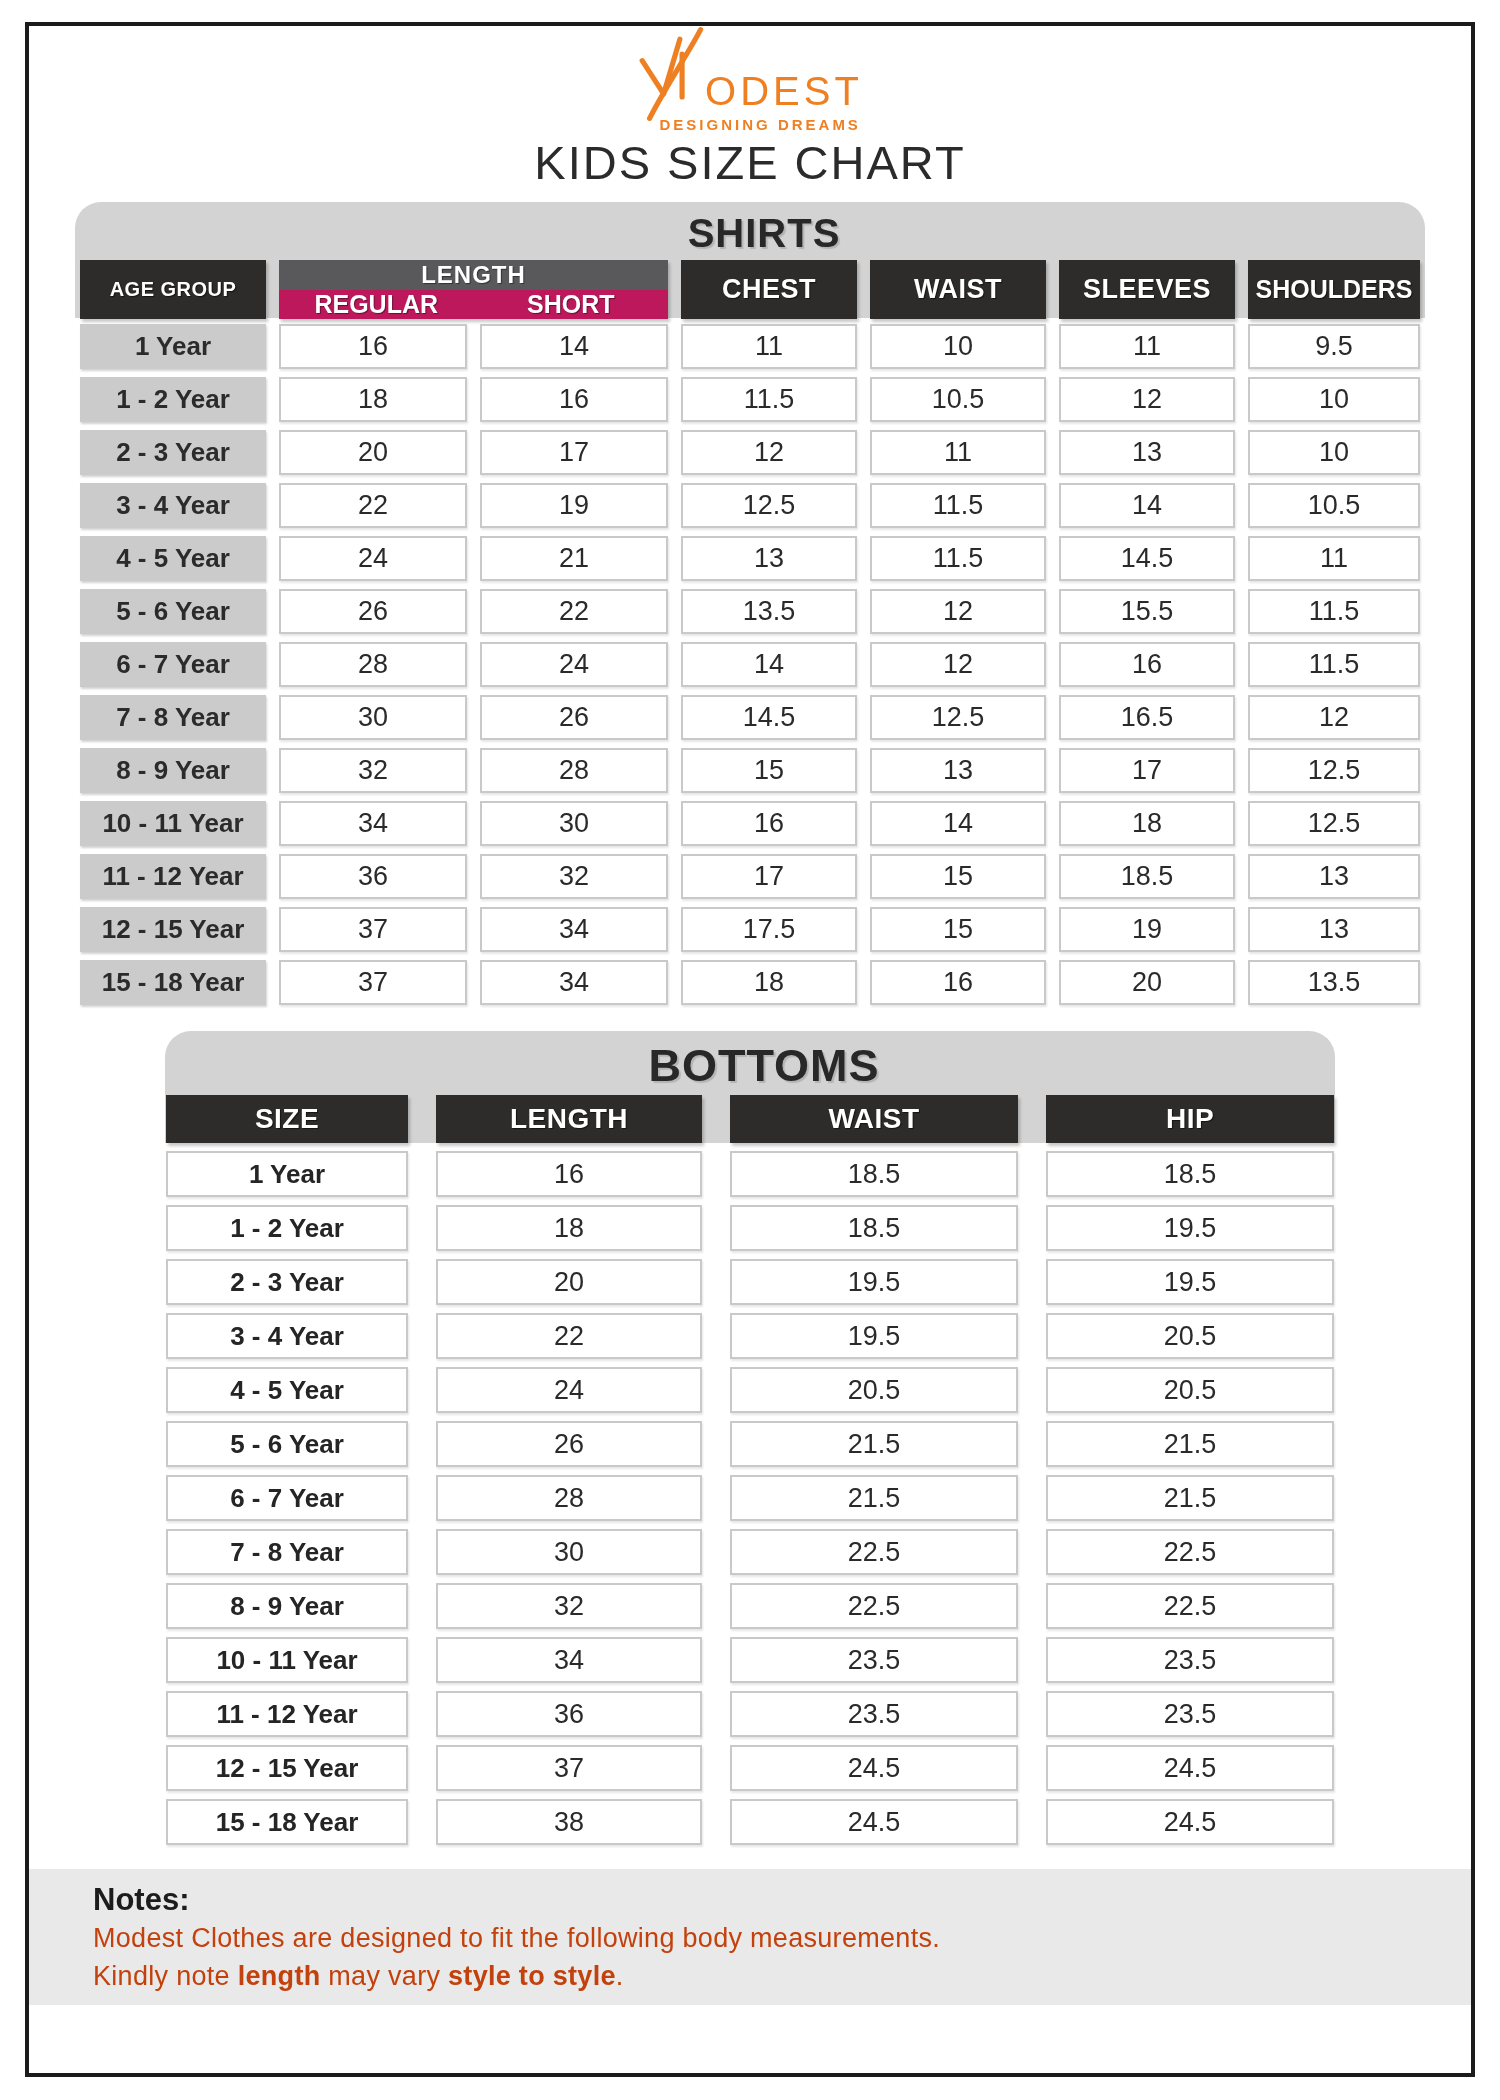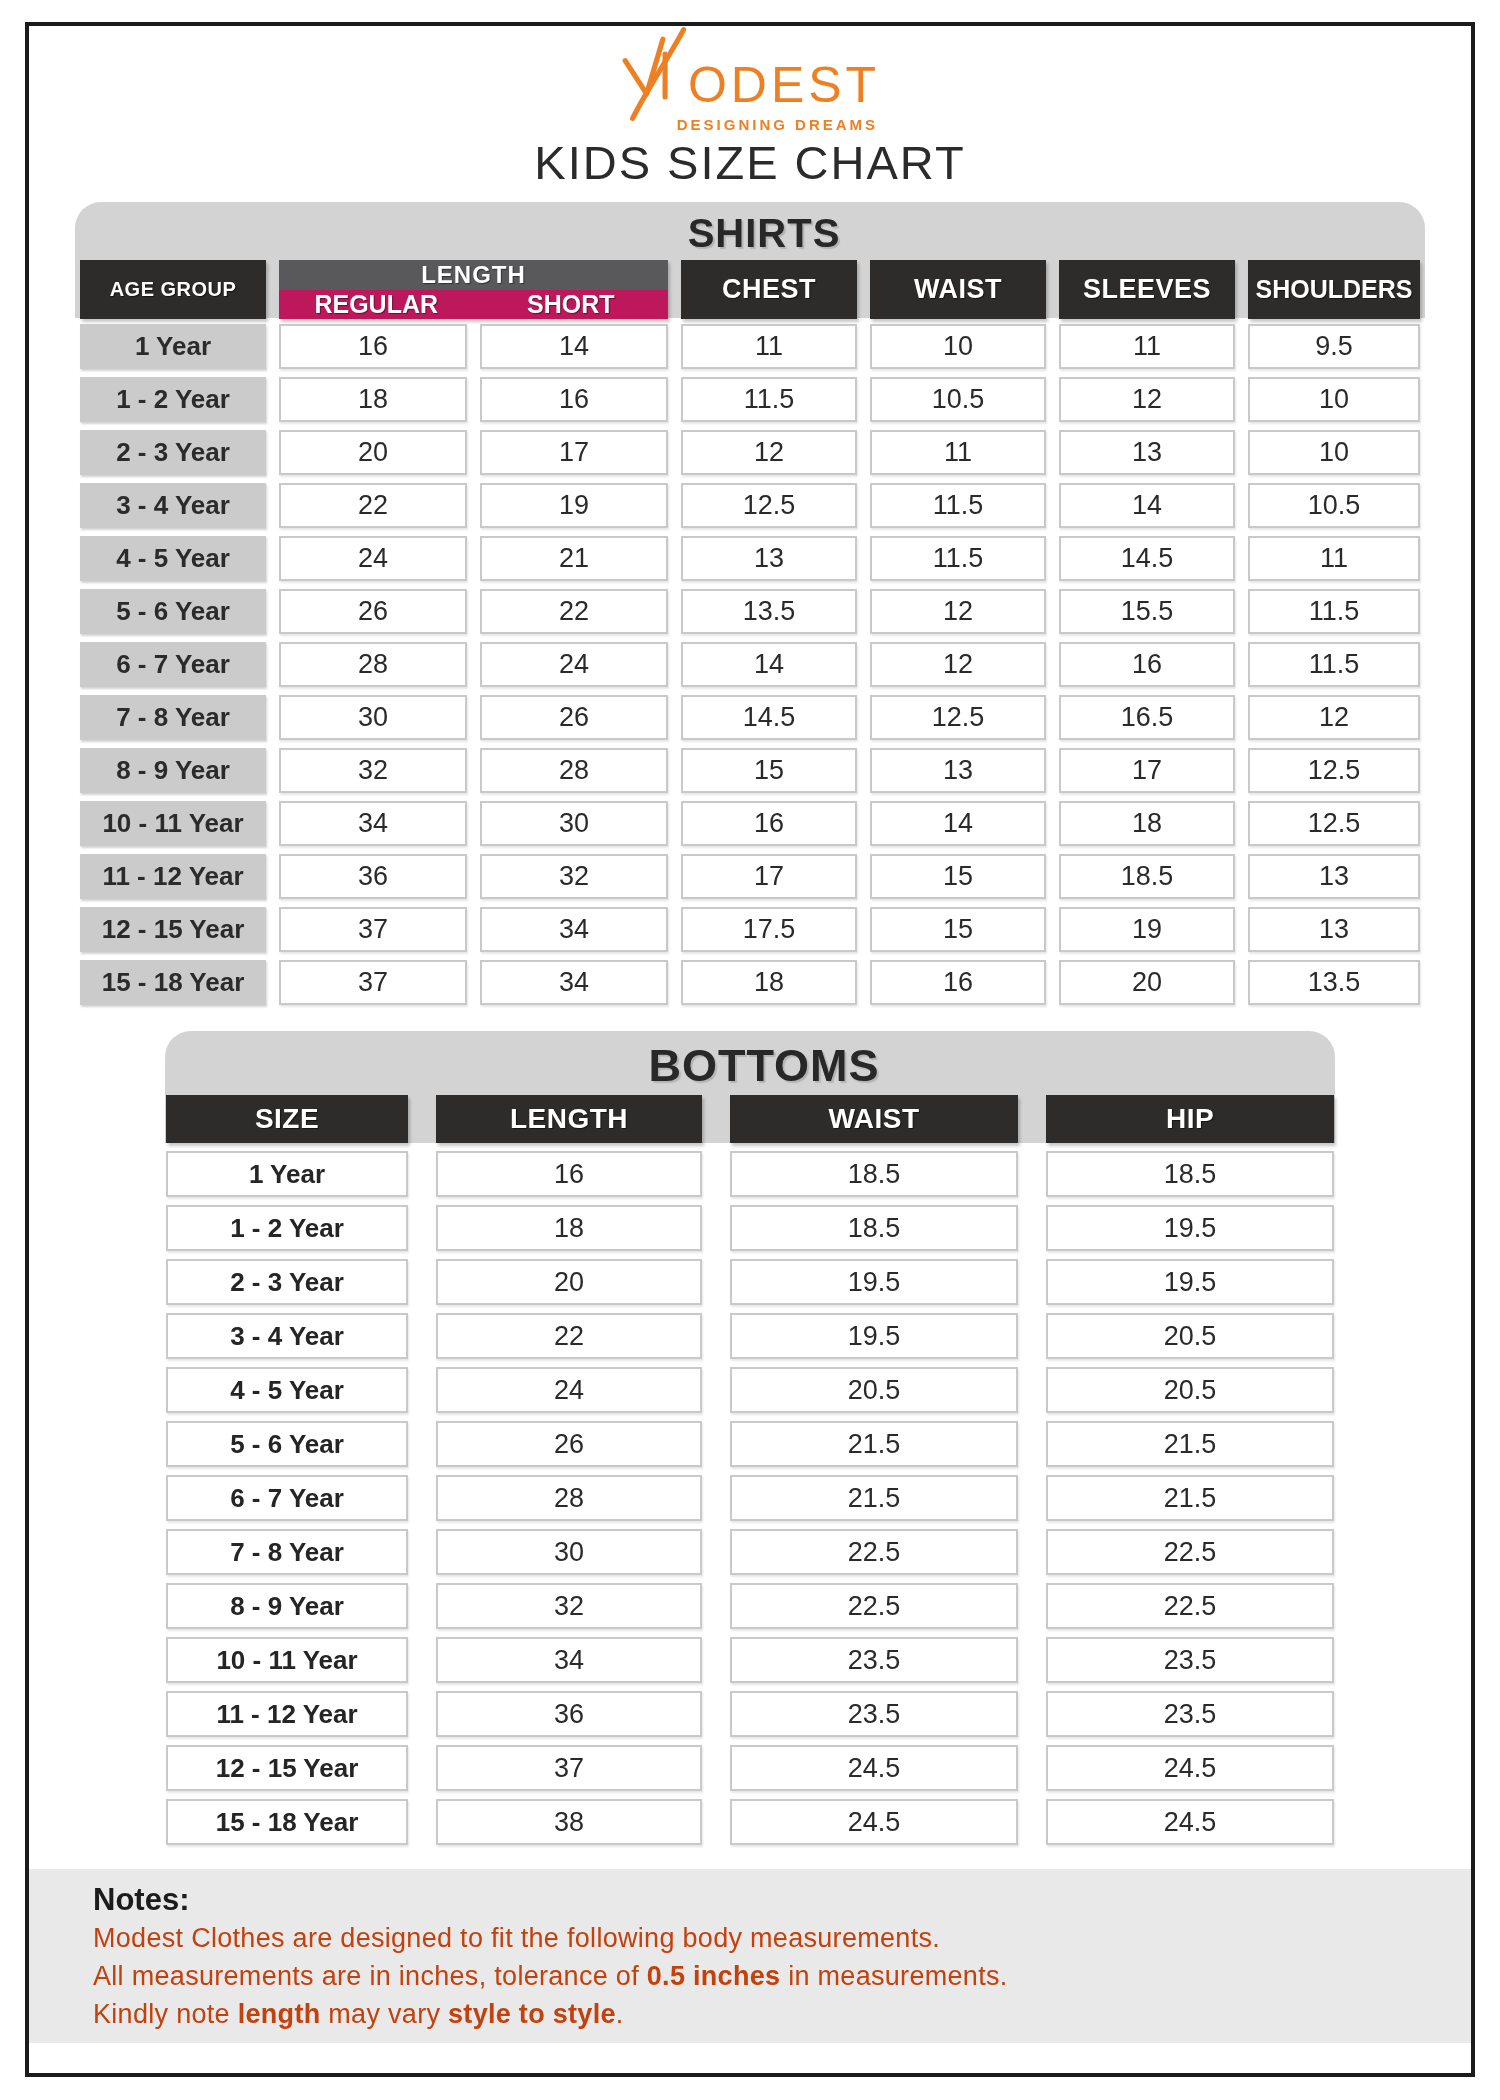--- a/index.html
+++ b/index.html
@@ -17,21 +17,21 @@
     border: 4px solid #1b1b1b;
     pointer-events: none;
   }
 
   
   .header { text-align: center; padding-top: 26px; }
   .logo { display: inline-flex; flex-direction: column; }
   .logo-row { display: flex; align-items: flex-end; justify-content: center; }
   .logo-m svg { display: block; height: 96px; width: 68px; }
   .logo-text {
-    font-size: 50px;
+    font-size: 40px;
     color: #EE8023;
     letter-spacing: 4px;
     font-weight: 400;
     transform: translateY(-8px);
   }
   .tagline {
     align-self: flex-end;
     font-size: 15px;
     font-weight: bold;
     color: #EE8023;
@@ -428,17 +428,16 @@
           <div class="num-cell">24.5</div>
           <div class="num-cell">24.5</div>
         </div>
       </div>
   </section>
 
   <section class="notes">
     <div class="notes-heading">Notes:</div>
     <div>
         <div class="notes-line"><span>Modest Clothes are designed to fit the following body measurements.</span></div>
-        <div class="notes-line"><span>All measurements are in inches, tolerance of </span><b>0.5 inches</b><span> in measurements.</span></div>
         <div class="notes-line"><span>Kindly note </span><b>length</b><span> may vary </span><b>style to style</b><span>.</span></div>
       </div>
   </section>
 </div>
 
 </body></html>

